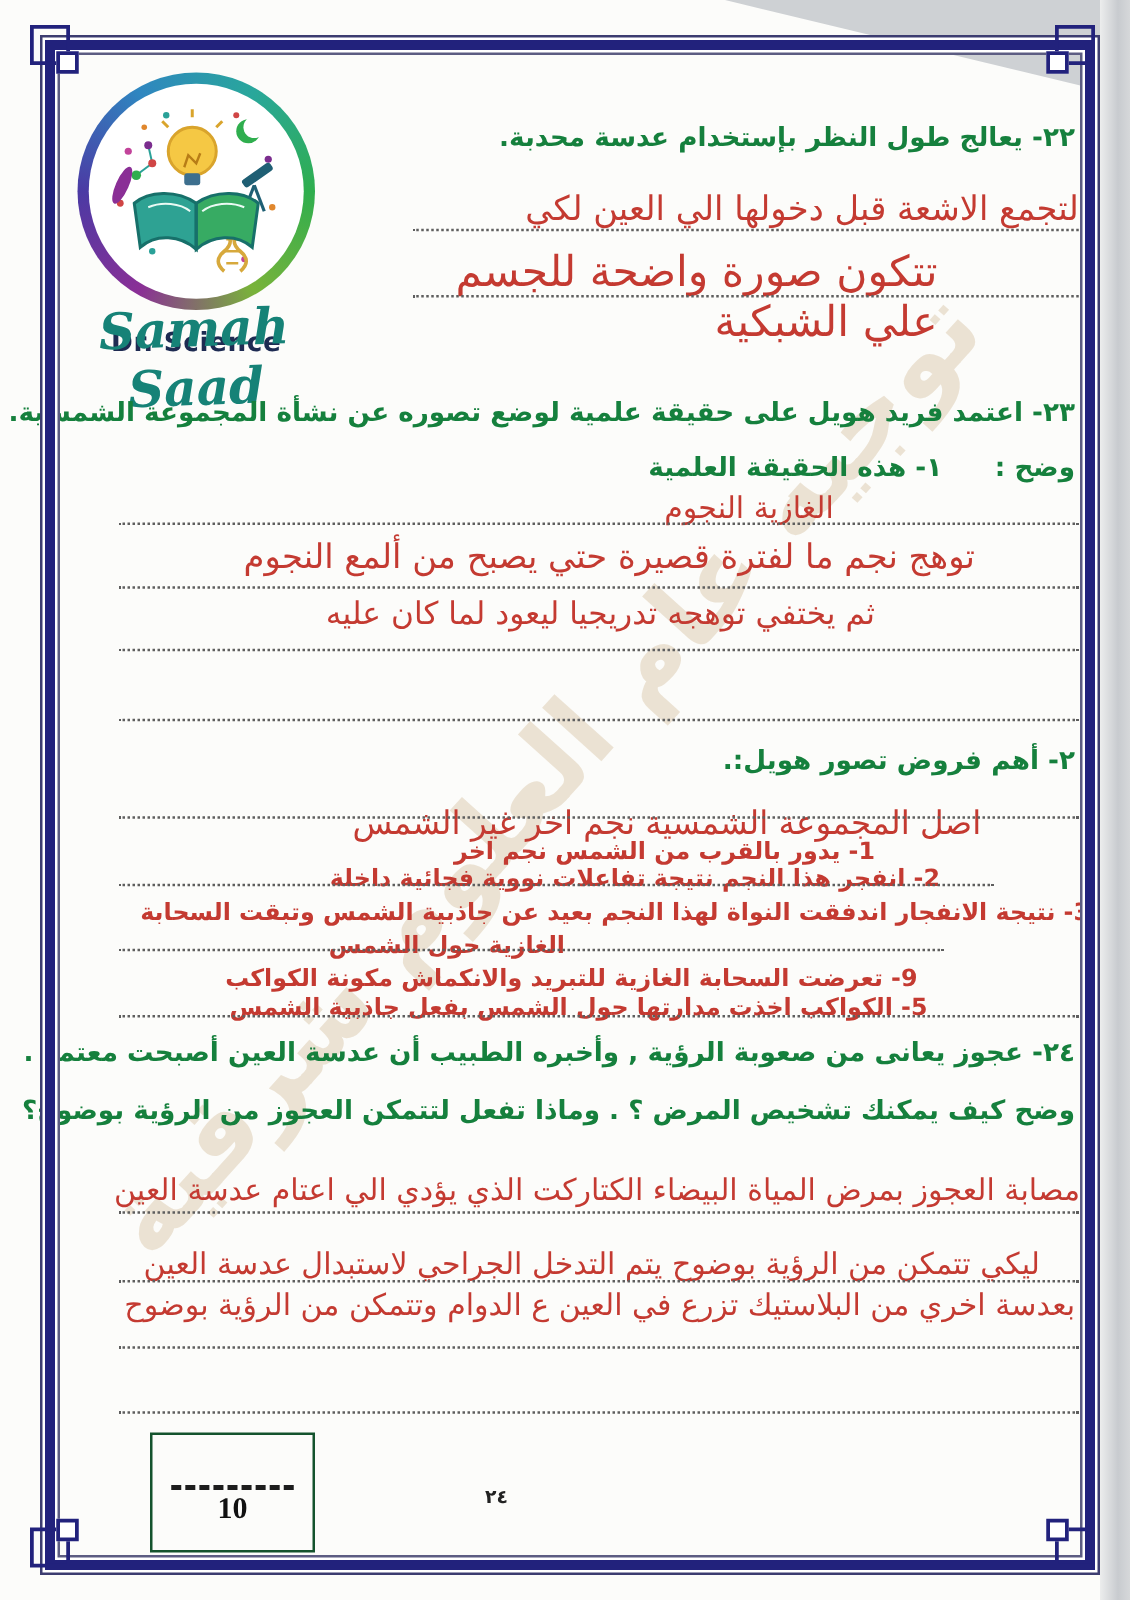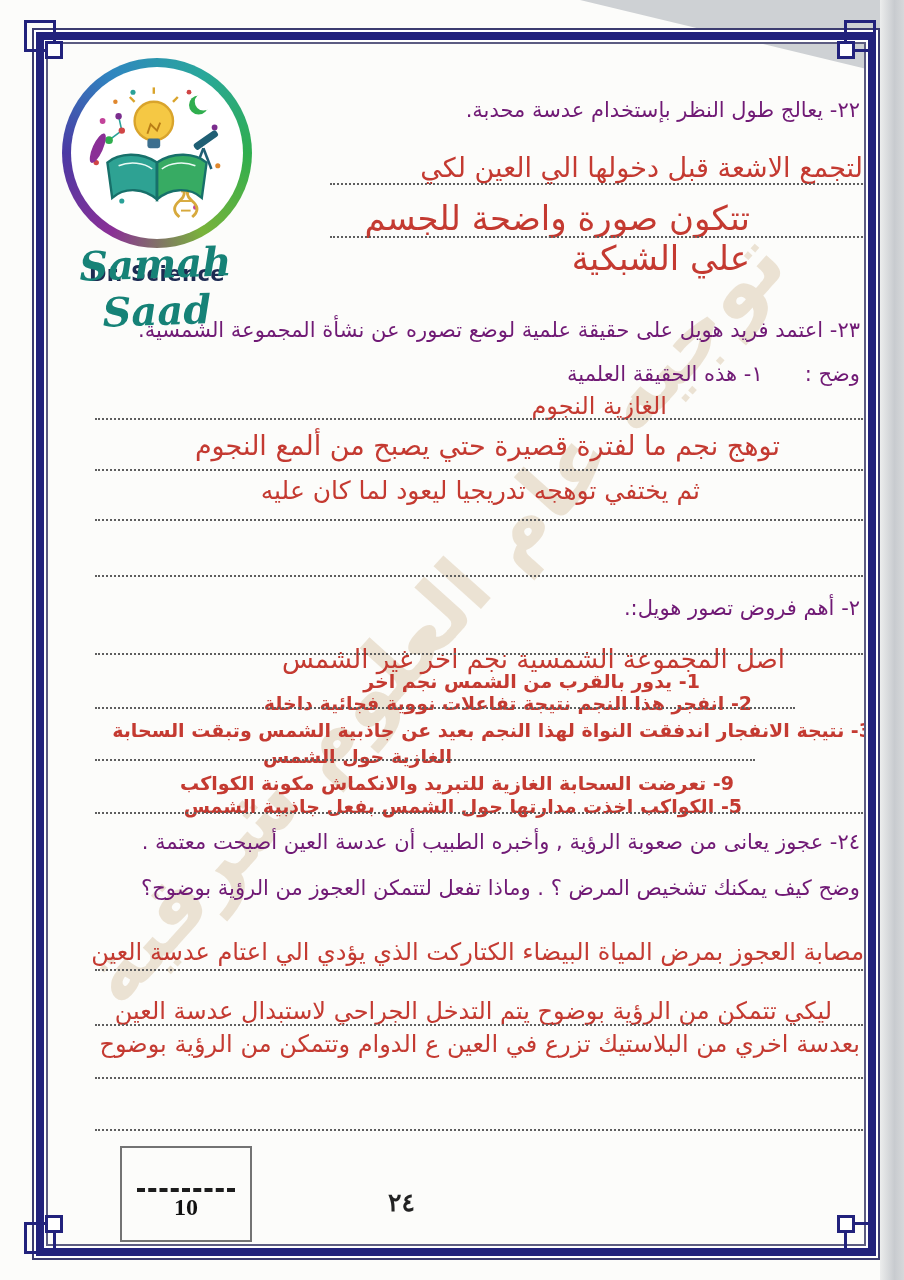--- a/index.html
+++ b/index.html
@@ -25,43 +25,43 @@
   .knot.tl{left:24px;top:20px;}
   .knot.tr{left:844px;top:20px;transform:scaleX(-1);}
   .knot.bl{left:24px;top:1222px;transform:scaleY(-1);}
   .knot.br{left:844px;top:1222px;transform:scale(-1,-1);}
   
   .watermark{left:0px;top:540px;width:920px;z-index:1;
     transform:rotate(-48deg);transform-origin:50% 50%;
     font-size:84px;font-weight:bold;letter-spacing:5px;text-align:center;
     color:#d8c4a6;opacity:.45;white-space:nowrap;direction:rtl;}
   
-  .q{color:#701a75;font-weight:normal;font-size:21px;direction:rtl;text-align:right;
+  .q{color:#15803d;font-weight:bold;font-size:21px;direction:rtl;text-align:right;
      white-space:nowrap;z-index:2;}
   .red{color:#c43a31;direction:rtl;z-index:2;}
   .center{text-align:right;}
   .dot{border-bottom:2px dotted #5e5e5e;height:0;z-index:2;}
   .hyp{font-size:19px;font-weight:bold;white-space:nowrap;text-align:right;}
   
   .logo-ring{left:62px;top:58px;width:190px;height:190px;border-radius:50%;z-index:2;
     background:conic-gradient(from 210deg,#8a2f96,#4b3aa4,#2f86c0,#29a79b,#2fae4e,#79b33a,#8a2f96);}
   .logo-inner{position:absolute;left:9px;top:9px;width:172px;height:172px;border-radius:50%;
     background:#ffffff;display:flex;align-items:center;justify-content:center;}
   .brand{left:62px;top:223px;width:190px;text-align:center;font-size:21px;font-weight:bold;
     color:#1e2b52;z-index:2;letter-spacing:.5px;margin-top:39px;}
   .signature{left:28px;top:240px;width:256px;text-align:center;z-index:2;
     font-family:"DejaVu Serif",serif;font-style:italic;font-weight:bold;
     font-size:40px;color:#168277;transform:rotate(-2deg);}
   
-  .score-box{left:120px;top:1146px;width:128px;height:92px;border:2px solid #737373;
+  .score-box{left:120px;top:1146px;width:128px;height:92px;border:2px solid #14532d;
     background:transparent;z-index:2;}
   .score-dashes{margin:40px auto 0 auto;width:98px;border-top:4px dashed #1d1d1d;}
   .score-val{text-align:center;font-family:"Liberation Serif",serif;font-weight:bold;
     font-size:24px;color:#111;margin-top:2px;}
-  .page-num{left:388px;top:1188px;font-size:25px;font-weight:bold;color:#222;z-index:2;font-family:Liberation Serif, serif;}
+  .page-num{left:388px;top:1188px;font-size:15px;font-weight:bold;color:#222;z-index:2;}
 </style>
 </head>
 <body>
 
 <div class="abs wedge"></div>
 <div class="abs edge-strip"></div>
 
 <div class="abs watermark">توجيه عام العلوم شرقية</div>
 
 <div class="abs frame"></div>

